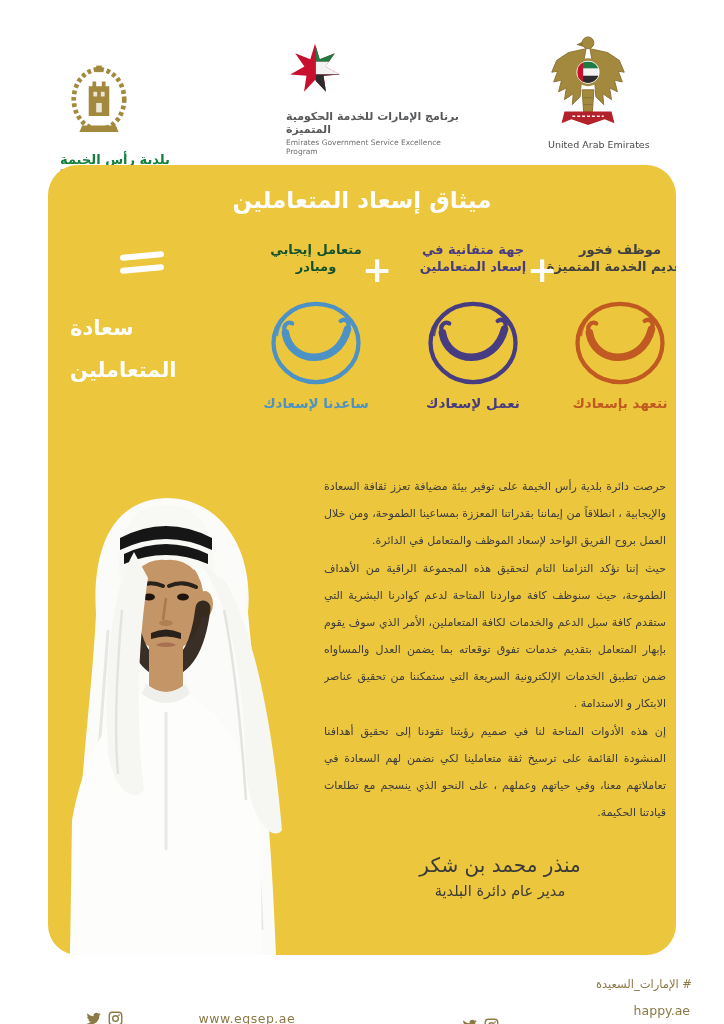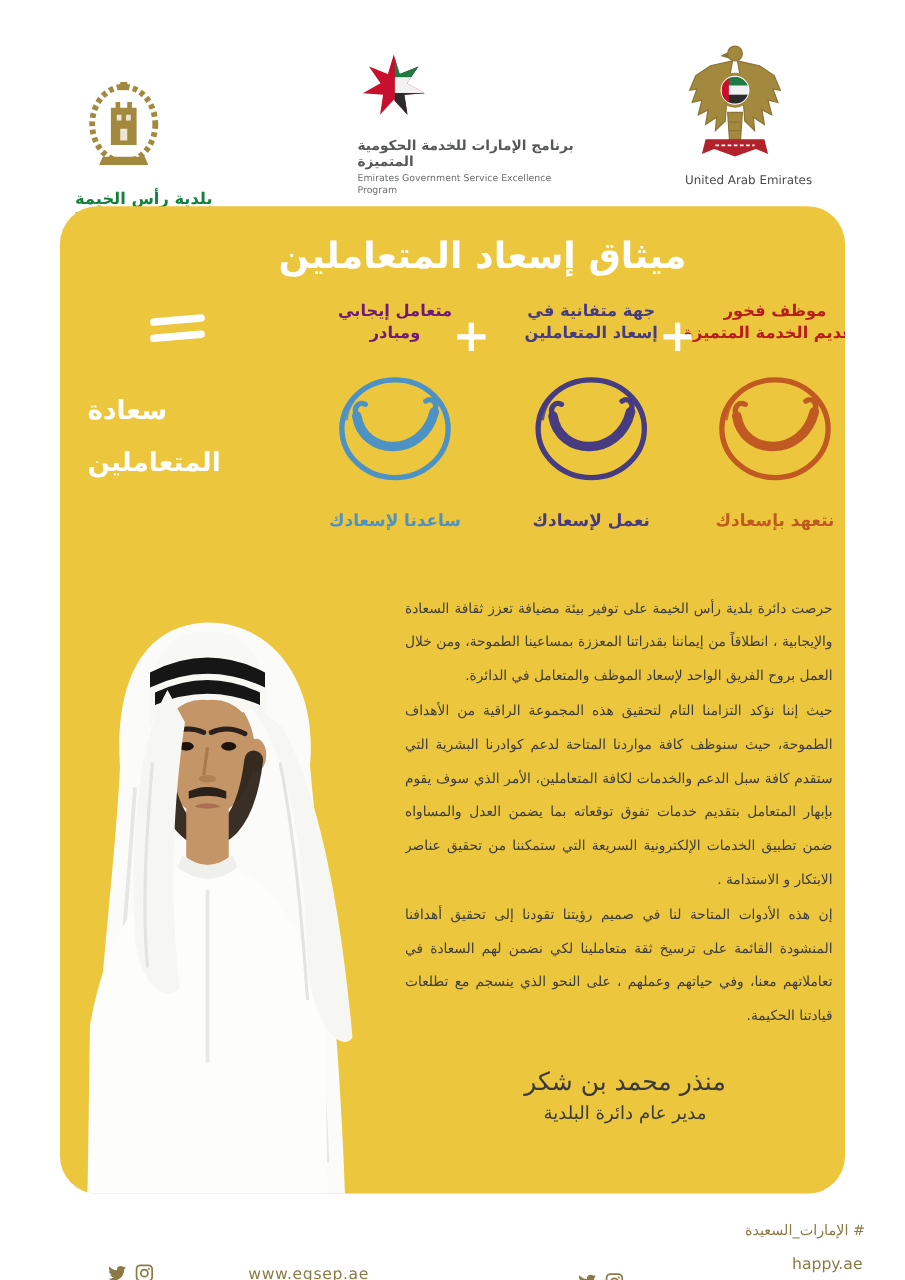--- a/index.html
+++ b/index.html
@@ -14,27 +14,27 @@
   .logo-egsep { left:286px; top:40px; width:180px; }
   .logo-egsep .ar { color:#57585A; font-size:11px; font-weight:bold; margin-top:8px; direction:rtl; }
   .logo-egsep .en { color:#6d6e70; font-size:7.5px; margin-top:2px; }
   .logo-uae { left:548px; top:33px; width:130px; }
   .logo-uae .en { color:#4a4a4a; font-size:9.5px; margin-top:4px; }
 
   
   .card { position:absolute; left:48px; top:165px; width:628px; height:790px;
           background:#ECC63C; border-radius:30px; overflow:hidden; }
   .card-title { position:absolute; top:22px; left:0; width:100%; text-align:center;
-                color:#ffffff; font-size:29px; font-weight:bold; direction:rtl;margin-left:24px; }
+                color:#ffffff; font-size:23px; font-weight:bold; direction:rtl; }
 
   
   .term { position:absolute; top:76px; width:150px; text-align:center; }
   .term-top { font-size:13px; font-weight:bold; line-height:17px; direction:rtl; height:40px; }
   .smiley { width:102px; height:96px; margin-top:14px; }
-  .term-bottom { font-size:13.5px; font-weight:bold; margin-top:14px; direction:rtl; }
+  .term-bottom { font-size:13.5px; font-weight:bold; direction:rtl; }
   .plus { position:absolute; top:84px; width:40px; text-align:center;
           color:#ffffff; font-size:36px; font-weight:bold; }
   .equals { position:absolute; left:72px; top:88px; width:44px; }
   .equals .bar { width:44px; height:6px; background:#ffffff; border-radius:3px;
                  transform:rotate(-5deg); margin-bottom:7px; }
   .result { position:absolute; left:22px; top:142px; width:140px; text-align:left;
             color:#ffffff; font-size:21px; font-weight:bold; line-height:42px; direction:rtl; }
 
   
   .portrait { position:absolute; left:0; top:325px; width:250px; height:465px; }
@@ -123,21 +123,21 @@
       <line x1="24" y1="85" x2="56" y2="85" stroke="#ffffff" stroke-width="1.6" stroke-dasharray="3 2"></line>
     </svg>
     <div class="en">United Arab Emirates</div>
   </div>
 
   <div class="card">
 
     <div class="card-title">ميثاق إسعاد المتعاملين</div>
 
     <div class="term" style="left:497px">
-      <div class="term-top" style="color: #b91c1c;">
+      <div class="term-top" style="color: #404040;">
         <div>موظف فخور</div>
         <div>بتقديم الخدمة المتميزة</div>
       </div>
       <svg class="smiley" viewBox="0 0 120 112">
         <ellipse cx="60" cy="56" rx="50" ry="46" fill="none" stroke-width="5" stroke="#C05A22"></ellipse>
         <path d="M14,48 C18,16 52,4 82,14" fill="none" stroke-width="3" opacity=".8" stroke="#C05A22"></path>
         <path d="M24,44 C30,82 86,84 97,40" fill="none" stroke-width="9" stroke-linecap="round" stroke="#C05A22"></path>
         <path d="M24,44 C20,36 26,30 32,33" fill="none" stroke-width="5" stroke-linecap="round" stroke="#C05A22"></path>
         <path d="M97,40 C101,32 95,26 89,30" fill="none" stroke-width="5" stroke-linecap="round" stroke="#C05A22"></path>
       </svg>
@@ -157,21 +157,21 @@
         <path d="M24,44 C30,82 86,84 97,40" fill="none" stroke-width="9" stroke-linecap="round" stroke="#473C82"></path>
         <path d="M24,44 C20,36 26,30 32,33" fill="none" stroke-width="5" stroke-linecap="round" stroke="#473C82"></path>
         <path d="M97,40 C101,32 95,26 89,30" fill="none" stroke-width="5" stroke-linecap="round" stroke="#473C82"></path>
       </svg>
       <div class="term-bottom" style="color: rgb(71, 60, 130);">نعمل لإسعادك</div>
     </div>
 
     <span class="plus" style="left:309px">+</span>
 
     <div class="term" style="left:193px">
-      <div class="term-top" style="color: #701a75;">
+      <div class="term-top" style="color: #14532d;">
         <div>متعامل إيجابي</div>
         <div>ومبادر</div>
       </div>
       <svg class="smiley" viewBox="0 0 120 112">
         <ellipse cx="60" cy="56" rx="50" ry="46" fill="none" stroke-width="5" stroke="#4D92C5"></ellipse>
         <path d="M14,48 C18,16 52,4 82,14" fill="none" stroke-width="3" opacity=".8" stroke="#4D92C5"></path>
         <path d="M24,44 C30,82 86,84 97,40" fill="none" stroke-width="9" stroke-linecap="round" stroke="#4D92C5"></path>
         <path d="M24,44 C20,36 26,30 32,33" fill="none" stroke-width="5" stroke-linecap="round" stroke="#4D92C5"></path>
         <path d="M97,40 C101,32 95,26 89,30" fill="none" stroke-width="5" stroke-linecap="round" stroke="#4D92C5"></path>
       </svg>

